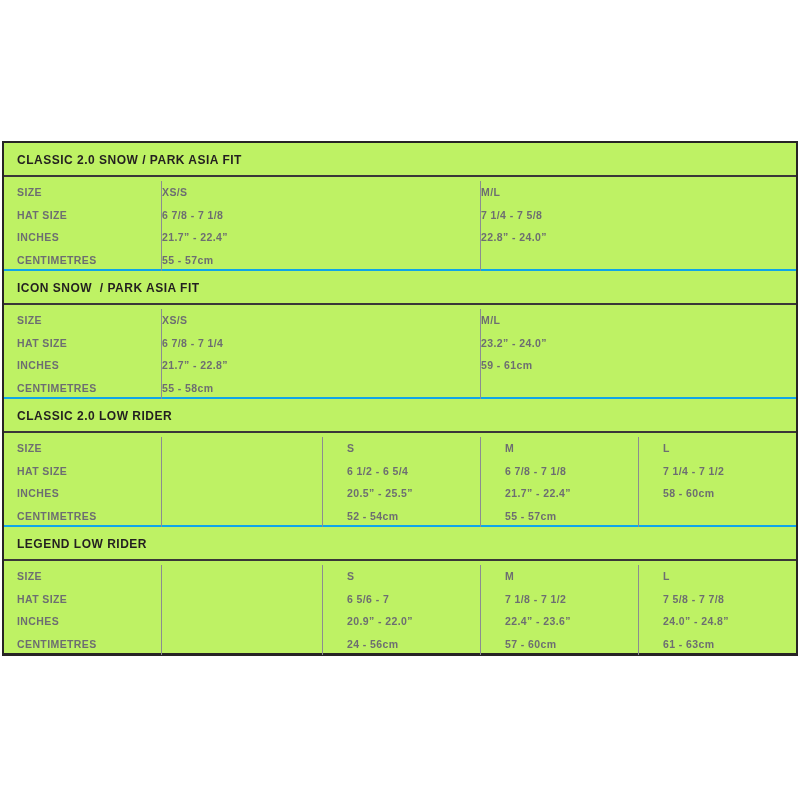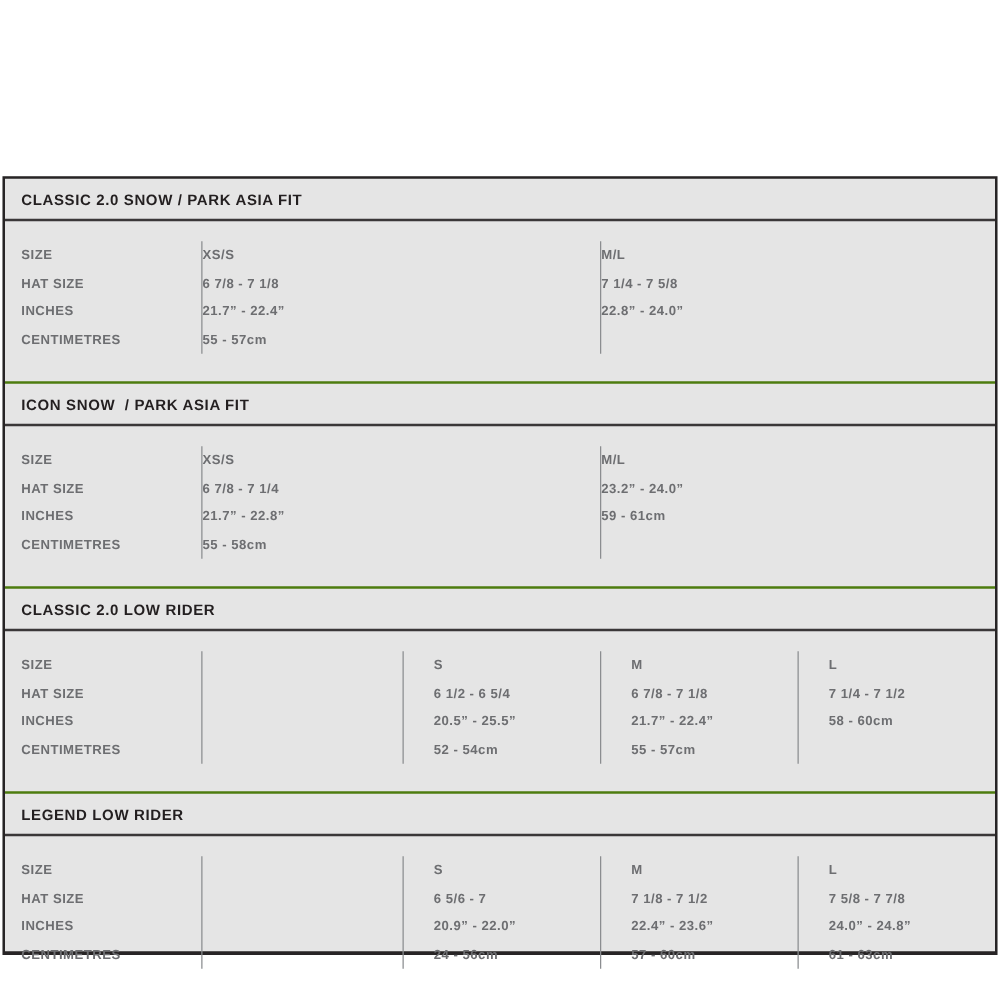--- a/index.html
+++ b/index.html
@@ -13,41 +13,41 @@
     width: 800px;
     height: 800px;
     background: #ffffff;
     overflow: hidden;
   }
   .chart {
     position: absolute;
     top: 141px;
     left: 2px;
     width: 796px;
-    background: #e5e5e5;
+    background: #bef264;
     border: 2px solid #272425;
     border-bottom-width: 3px;
   }
   .sec { width: 100%; }
-  .sec + .sec { border-top: 2px solid #4d7c0f; margin-top: 36px; }
+  .sec + .sec { border-top: 2px solid #0ea5e9; }
   .sec-header {
     height: 34px;
     line-height: 34px;
     padding-left: 13px;
     border-bottom: 2px solid #3a3738;
     font-size: 12px;
     font-weight: bold;
     letter-spacing: 0.5px;
     color: #231f20;
     white-space: pre;
   }
   .grid {
     display: flex;
     height: 92px;
-    padding-top: 16px;
+    padding-top: 4px;
     align-items: stretch;
   }
   .gcol { height: 90px; }
   .gcol + .gcol { border-left: 1.5px solid #8b8d90; }
   .cell {
     height: 22.5px;
     line-height: 22.5px;
     font-size: 10.5px;
     font-weight: bold;
     letter-spacing: 0.4px;

